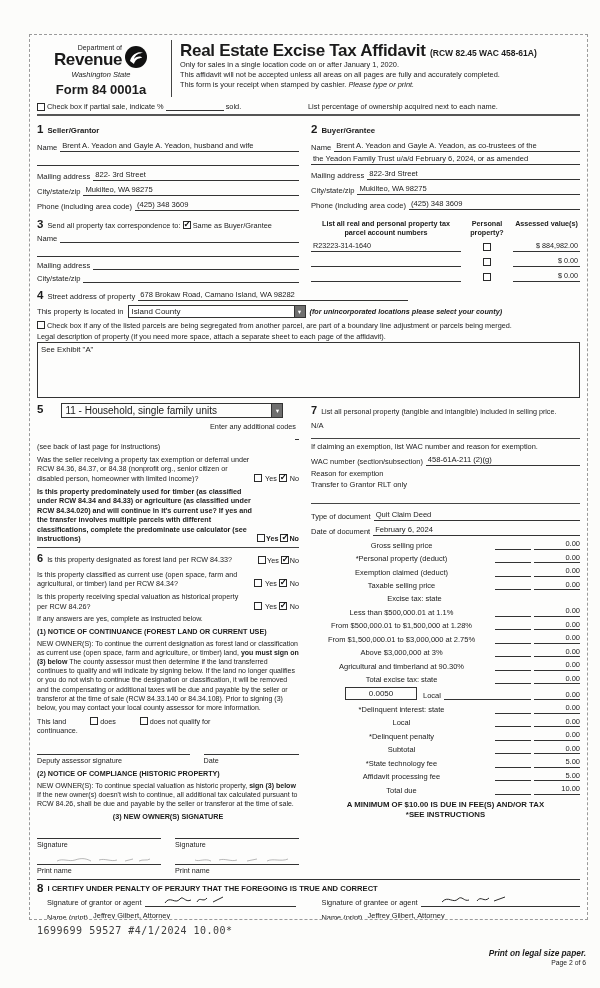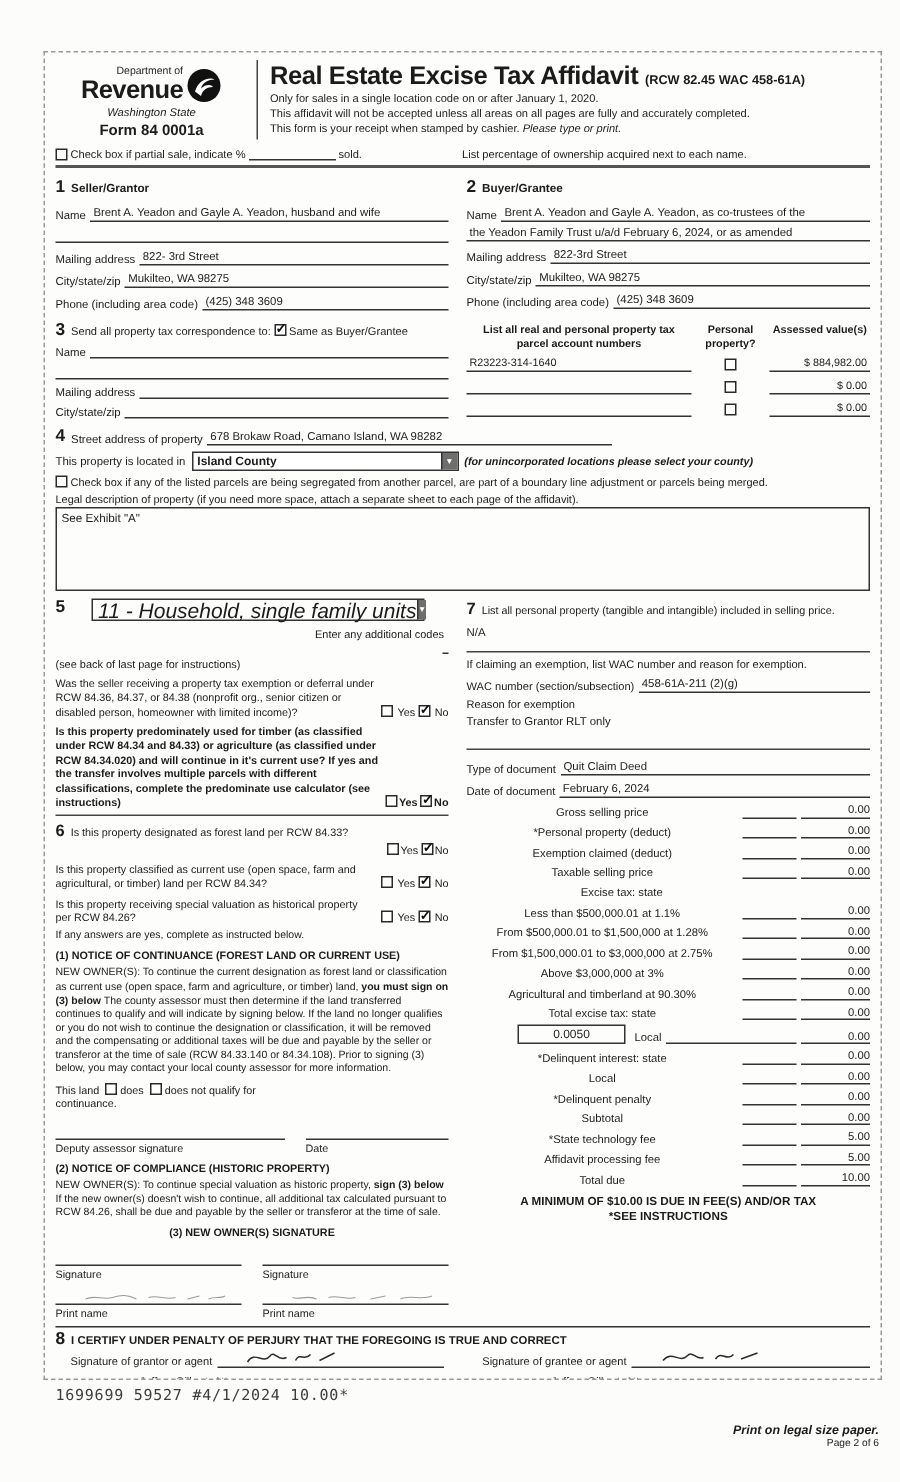--- a/index.html
+++ b/index.html
@@ -11,21 +11,21 @@
 
   
   .hdr { display:flex; }
   .logo-block { width:128px; padding-top:4px; text-align:center; }
   .dept-row { display:flex; justify-content:center; align-items:flex-start; }
   .dept-texts { text-align:right; }
   .dept-prefix { font-size:7px; color:#222; }
   .dept-name { font-size:17px; font-weight:bold; letter-spacing:-0.4px; line-height:1; }
   .dept-state { font-size:7.5px; font-style:italic; margin-top:1px; }
   .logo-svg { margin-left:2px; margin-top:1px; }
-  .form-number { font-size:10px; font-weight:bold; margin-top:3px; }
+  .form-number { font-size:13px; font-weight:bold; margin-top:3px; }
   .title-block { flex:1; border-left:1.5px solid #444; margin-left:6px; padding-left:8px; padding-top:2px; }
   .title-line { line-height:1.05; }
   .title { font-size:17px; font-weight:bold; letter-spacing:-0.3px; }
   .title-code { font-size:8.5px; font-weight:bold; }
   .sub { font-size:7.4px; line-height:1.35; color:#222; }
 
   .partial-row { display:flex; justify-content:space-between; font-size:7.4px; margin-top:5px; padding-bottom:3px; border-bottom:2px solid #555; }
   .partial-left { display:flex; align-items:flex-end; gap:2px; }
   .blank-60 { display:inline-block; width:58px; border-bottom:1px solid #333; height:8px; }
   .partial-right { width:272px; }
@@ -51,43 +51,43 @@
   .ptable { font-size:7.2px; margin-top:2px; }
   .phead { display:flex; font-weight:bold; text-align:center; line-height:1.2; }
   .ph1 { width:150px; } .ph2 { width:52px; } .ph3 { flex:1; }
   .prow { display:flex; align-items:flex-end; margin-top:4px; }
   .pr1 { width:150px; border-bottom:1px solid #333; padding:0 2px 1px; min-height:9px; }
   .pr2 { width:52px; text-align:center; }
   .pr3 { flex:1; border-bottom:1px solid #333; text-align:right; padding:0 2px 1px; min-height:9px; }
 
   
   .s4line { display:flex; align-items:center; font-size:7.6px; margin-top:4px; }
-  .dd { display:inline-flex; border:1px solid #333; height:13px; align-items:center; justify-content:space-between; background:#fff; margin:0 4px;font-weight:bold; }
+  .dd { display:inline-flex; border:1px solid #333; height:13px; align-items:center; justify-content:space-between; background:#fff; margin:0 4px; }
   .dd-text { padding-left:3px; font-size:8px; white-space:nowrap; }
   .dd-arr { width:11px; align-self:stretch; border-left:1px solid #333; background:#6e6e6e; color:#fff; display:flex; align-items:center; justify-content:center; }
   .dd-arr::after { content:"▼"; font-size:5.5px; }
   .county-note { font-size:7.2px; font-weight:bold; font-style:italic; white-space:nowrap; }
   .legal-box { border:1.5px solid #333; height:56px; font-size:7.8px; padding:2px 3px; margin-top:1px; }
 
   
   .main { display:flex; gap:12px; margin-top:5px; }
   .ml { width:262px; } .mr { flex:1; }
 
   .s5row { display:flex; align-items:flex-start; }
   .use-dd { display:inline-flex; border:1.5px solid #333; height:15px; align-items:center; justify-content:space-between; width:222px; margin-left:14px; }
-  .use-dd .dd-text { font-size:14px;font-style:italic; }
+  .use-dd .dd-text { font-size:10px; }
   .q { display:flex; font-size:7.2px; line-height:1.3; margin-top:4px;justify-content:flex-end; }
   .qt { flex:1; padding-right:4px; }
   .yn { white-space:nowrap; align-self:flex-end; font-size:7.2px; }
   .yn .cb { margin-right:1px; }
   .bold { font-weight:bold; }
   .hr-col { border-bottom:1px solid #444; margin-top:4px; }
   .para { font-size:7px; line-height:1.3; margin-top:3px; }
   .ntitle { font-size:7.2px; font-weight:bold; margin-top:4px; }
-  .landrow { display:flex; font-size:7.2px; margin-top:5px; gap:4px; }
+  .landrow { display:flex; font-size:7.2px; margin-top:5px; gap:24px; }
   .sigpair { display:flex; gap:14px; margin-top:10px; }
   .sigcell { flex:1; }
   .sigline { border-bottom:1px solid #333; height:10px; position:relative; }
   .sigcap { font-size:7.2px; margin-top:1px; }
   .center { text-align:center; }
 
   
   .mrow { display:flex; align-items:flex-end; font-size:7.5px; margin-top:3px; }
   .mlabel { flex:1; text-align:center; white-space:nowrap; }
   .mlead { width:36px; border-bottom:1px solid #333; height:8px; margin:0 3px; }
@@ -281,21 +281,21 @@
         <div class="q">
           <span class="qt">Was the seller receiving a property tax exemption or deferral under RCW 84.36, 84.37, or 84.38 (nonprofit org., senior citizen or disabled person, homeowner with limited income)?</span>
           <span class="yn"><span class="cb"></span> <span>Yes</span> <span class="cb checked"></span> <span>No</span></span>
         </div>
         <div class="q bold">
           <span class="qt">Is this property predominately used for timber (as classified under RCW 84.34 and 84.33) or agriculture (as classified under RCW 84.34.020) and will continue in it's current use? If yes and the transfer involves multiple parcels with different classifications, complete the predominate use calculator (see instructions)</span>
           <span class="yn"><span class="cb"></span><span>Yes</span> <span class="cb checked"></span><span>No</span></span>
         </div>
         <div class="hr-col"></div>
 
-        <div class="q" style="margin-top:3px;flex-direction:column;">
+        <div class="q" style="margin-top:3px;">
           <span class="qt"><span class="secnum" style="font-size:11px;">6</span><span>Is this property designated as forest land per RCW 84.33?</span></span>
           <span class="yn"><span class="cb"></span><span>Yes</span> <span class="cb checked"></span><span>No</span></span>
         </div>
         <div class="q">
           <span class="qt">Is this property classified as current use (open space, farm and agricultural, or timber) land per RCW 84.34?</span>
           <span class="yn"><span class="cb"></span> <span>Yes</span> <span class="cb checked"></span> <span>No</span></span>
         </div>
         <div class="q">
           <span class="qt">Is this property receiving special valuation as historical property per RCW 84.26?</span>
           <span class="yn"><span class="cb"></span> <span>Yes</span> <span class="cb checked"></span> <span>No</span></span>

